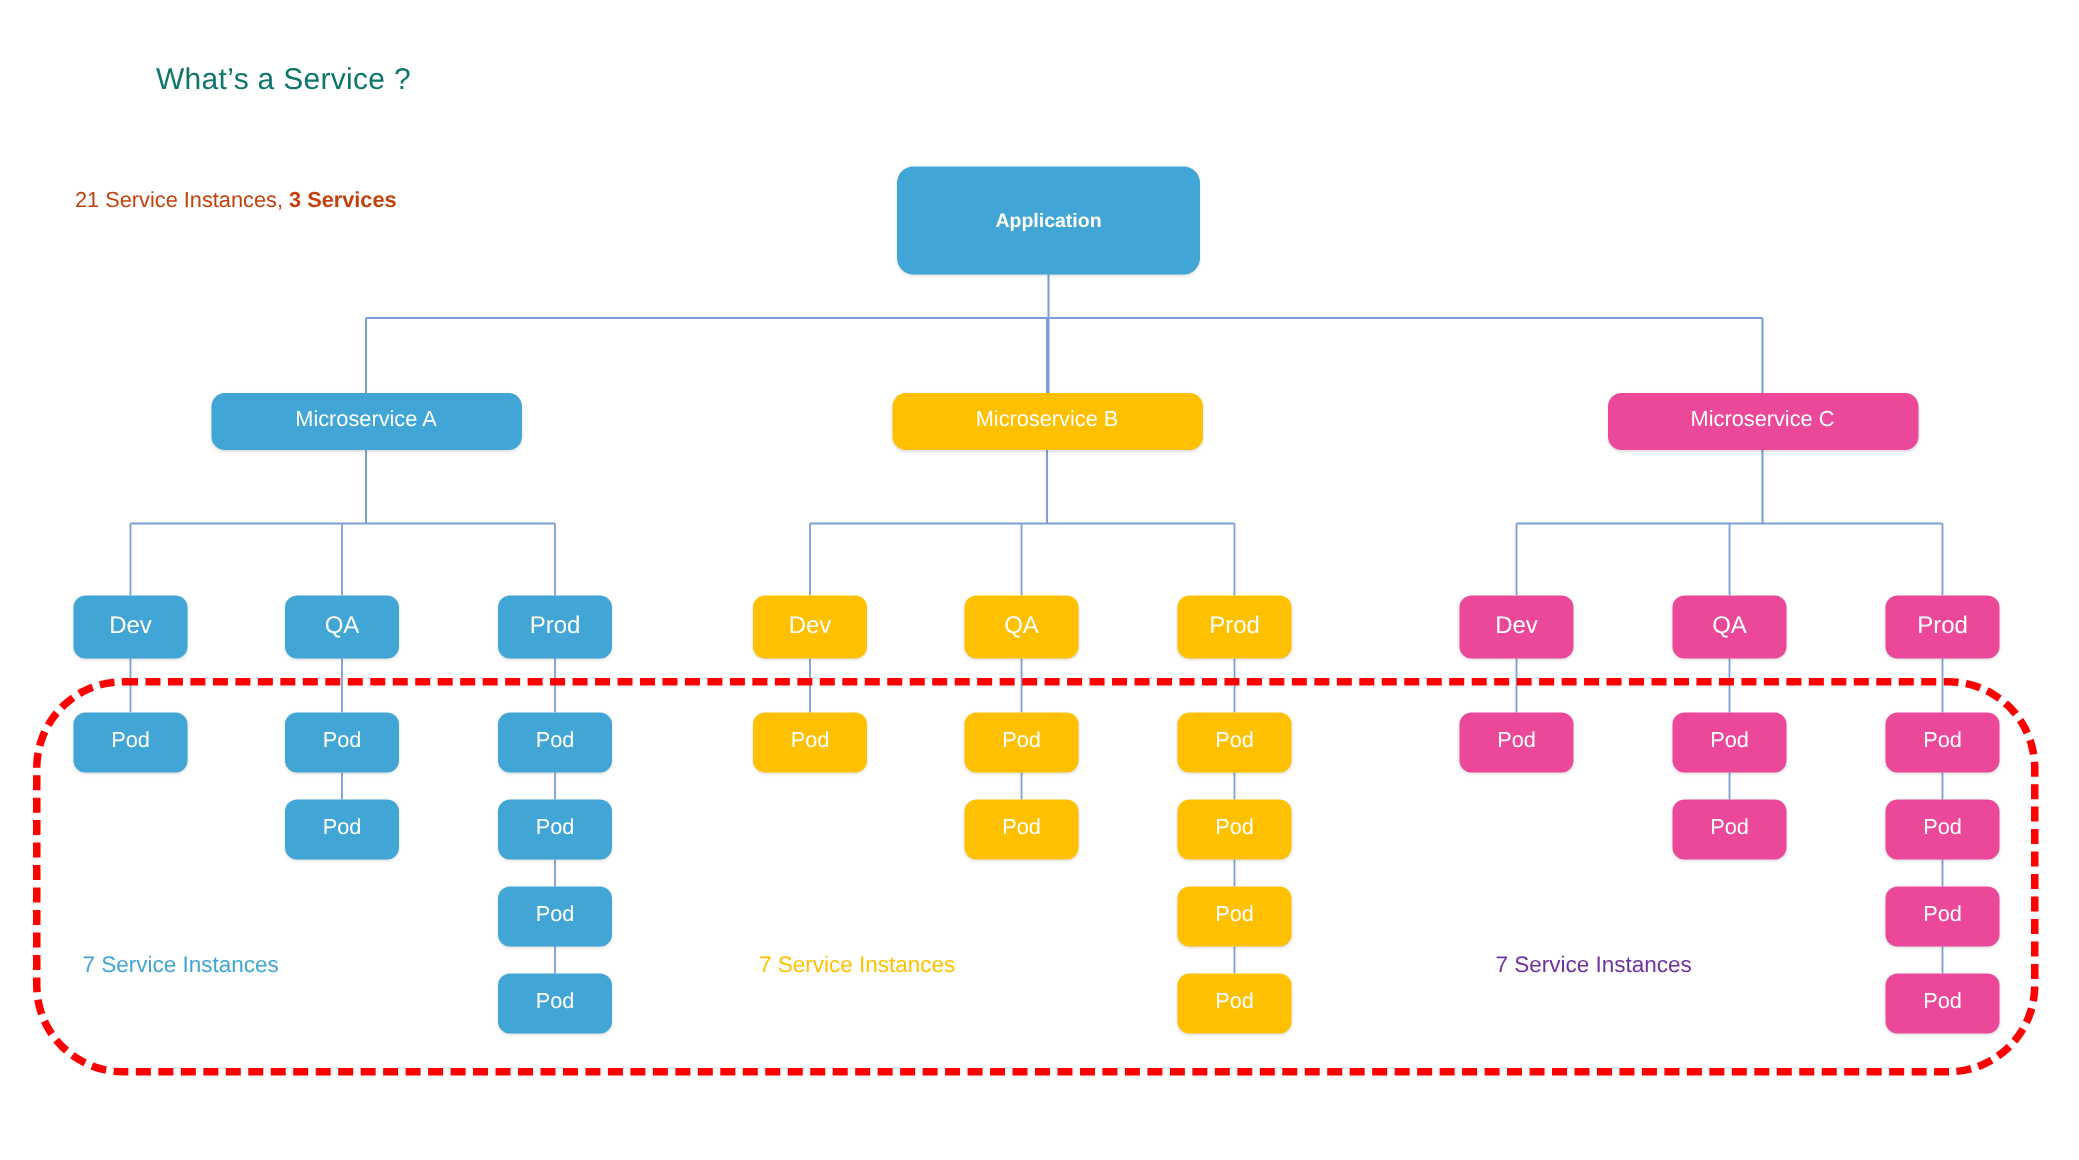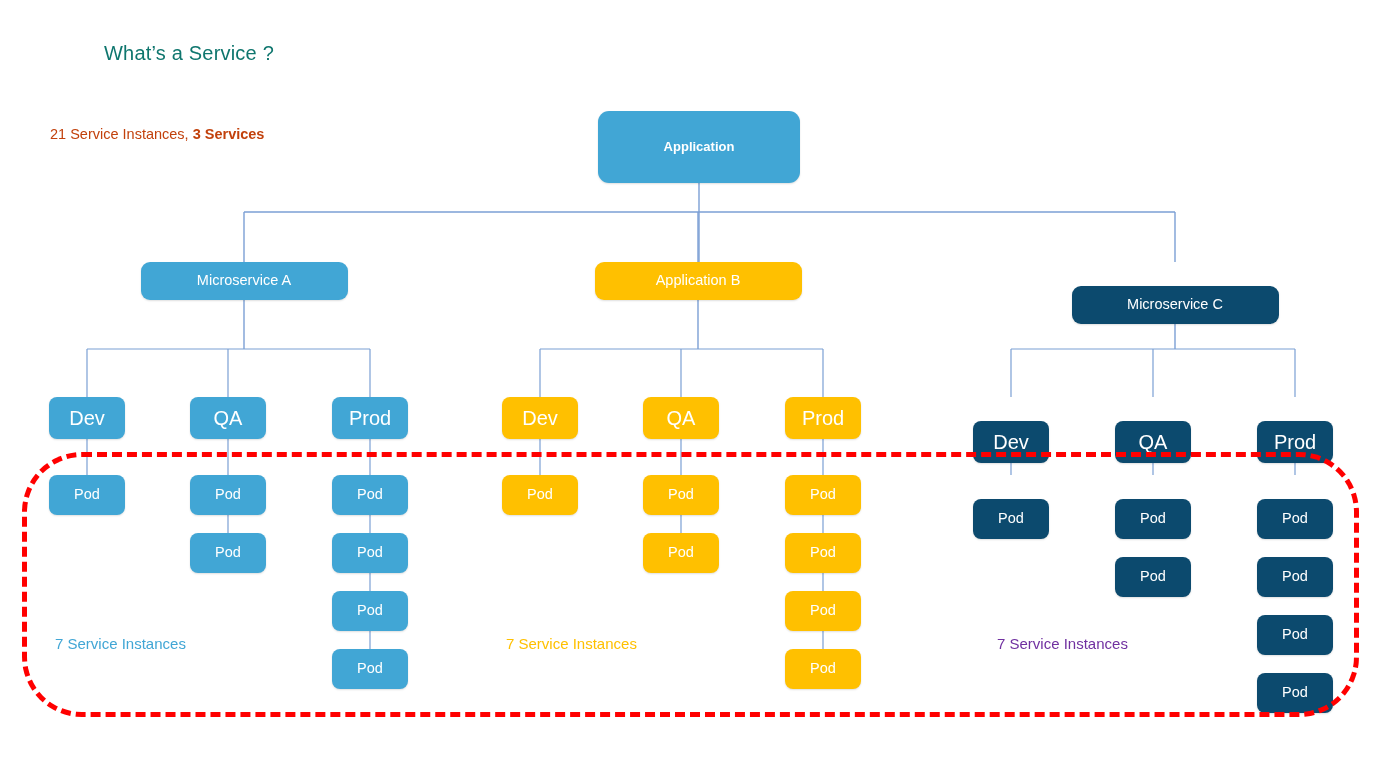--- a/index.html
+++ b/index.html
@@ -30,26 +30,26 @@
   
   .node{
     position:absolute;box-sizing:border-box;
     display:flex;align-items:center;justify-content:center;
     color:#ffffff;border-radius:9px;
     text-align:center;line-height:1.1;
     box-shadow:0 1px 2px rgba(0,0,0,.13);
   }
   .node.app      {font-size:13px;font-weight:bold;border-radius:11px;}
   .node.ms       {font-size:14.5px;}
-  .node.env      {font-size:20px;border-radius:8px;}
+  .node.env      {font-size:16px;border-radius:8px;}
   .node.pod      {font-size:14.5px;border-radius:8px;}
 
   .c-blue   {background:#41A6D5;}
   .c-yellow {background:#FFC000;}
-  .c-purple {background:#0c4a6e;margin-top:24px;}
+  .c-purple {background:#ec4899;}
 
   .t-blue   {color:#41A6D5;}
   .t-yellow {color:#FFC000;}
   .t-purple {color:#7030A0;}
 
   
   .dashed-region{
     position:absolute;
     left:22px;top:452px;width:1337px;height:265px;
     border:5px dashed #FF0000;
@@ -143,21 +143,21 @@
         <span>Pod</span>
       </div>
       <div class="node pod c-blue" style="left: 332px; top: 591px; width: 76px; height: 40px;">
         <span>Pod</span>
       </div>
       <div class="node pod c-blue" style="left: 332px; top: 649px; width: 76px; height: 40px;">
         <span>Pod</span>
       </div>
       <div class="inst-label t-blue" style="left: 55px; top: 635px;">7 Service Instances</div>
       <div class="node ms c-yellow" style="left: 594.5px; top: 262px; width: 207px; height: 38px;">
-        <span>Application B</span>
+        <span>Microservice B</span>
       </div>
       <div class="node env c-yellow" style="left: 502px; top: 397px; width: 76px; height: 42px;">
         <span>Dev</span>
       </div>
       <div class="node pod c-yellow" style="left: 502px; top: 475px; width: 76px; height: 40px;">
         <span>Pod</span>
       </div>
       <div class="node env c-yellow" style="left: 643px; top: 397px; width: 76px; height: 42px;">
         <span>QA</span>
       </div>

